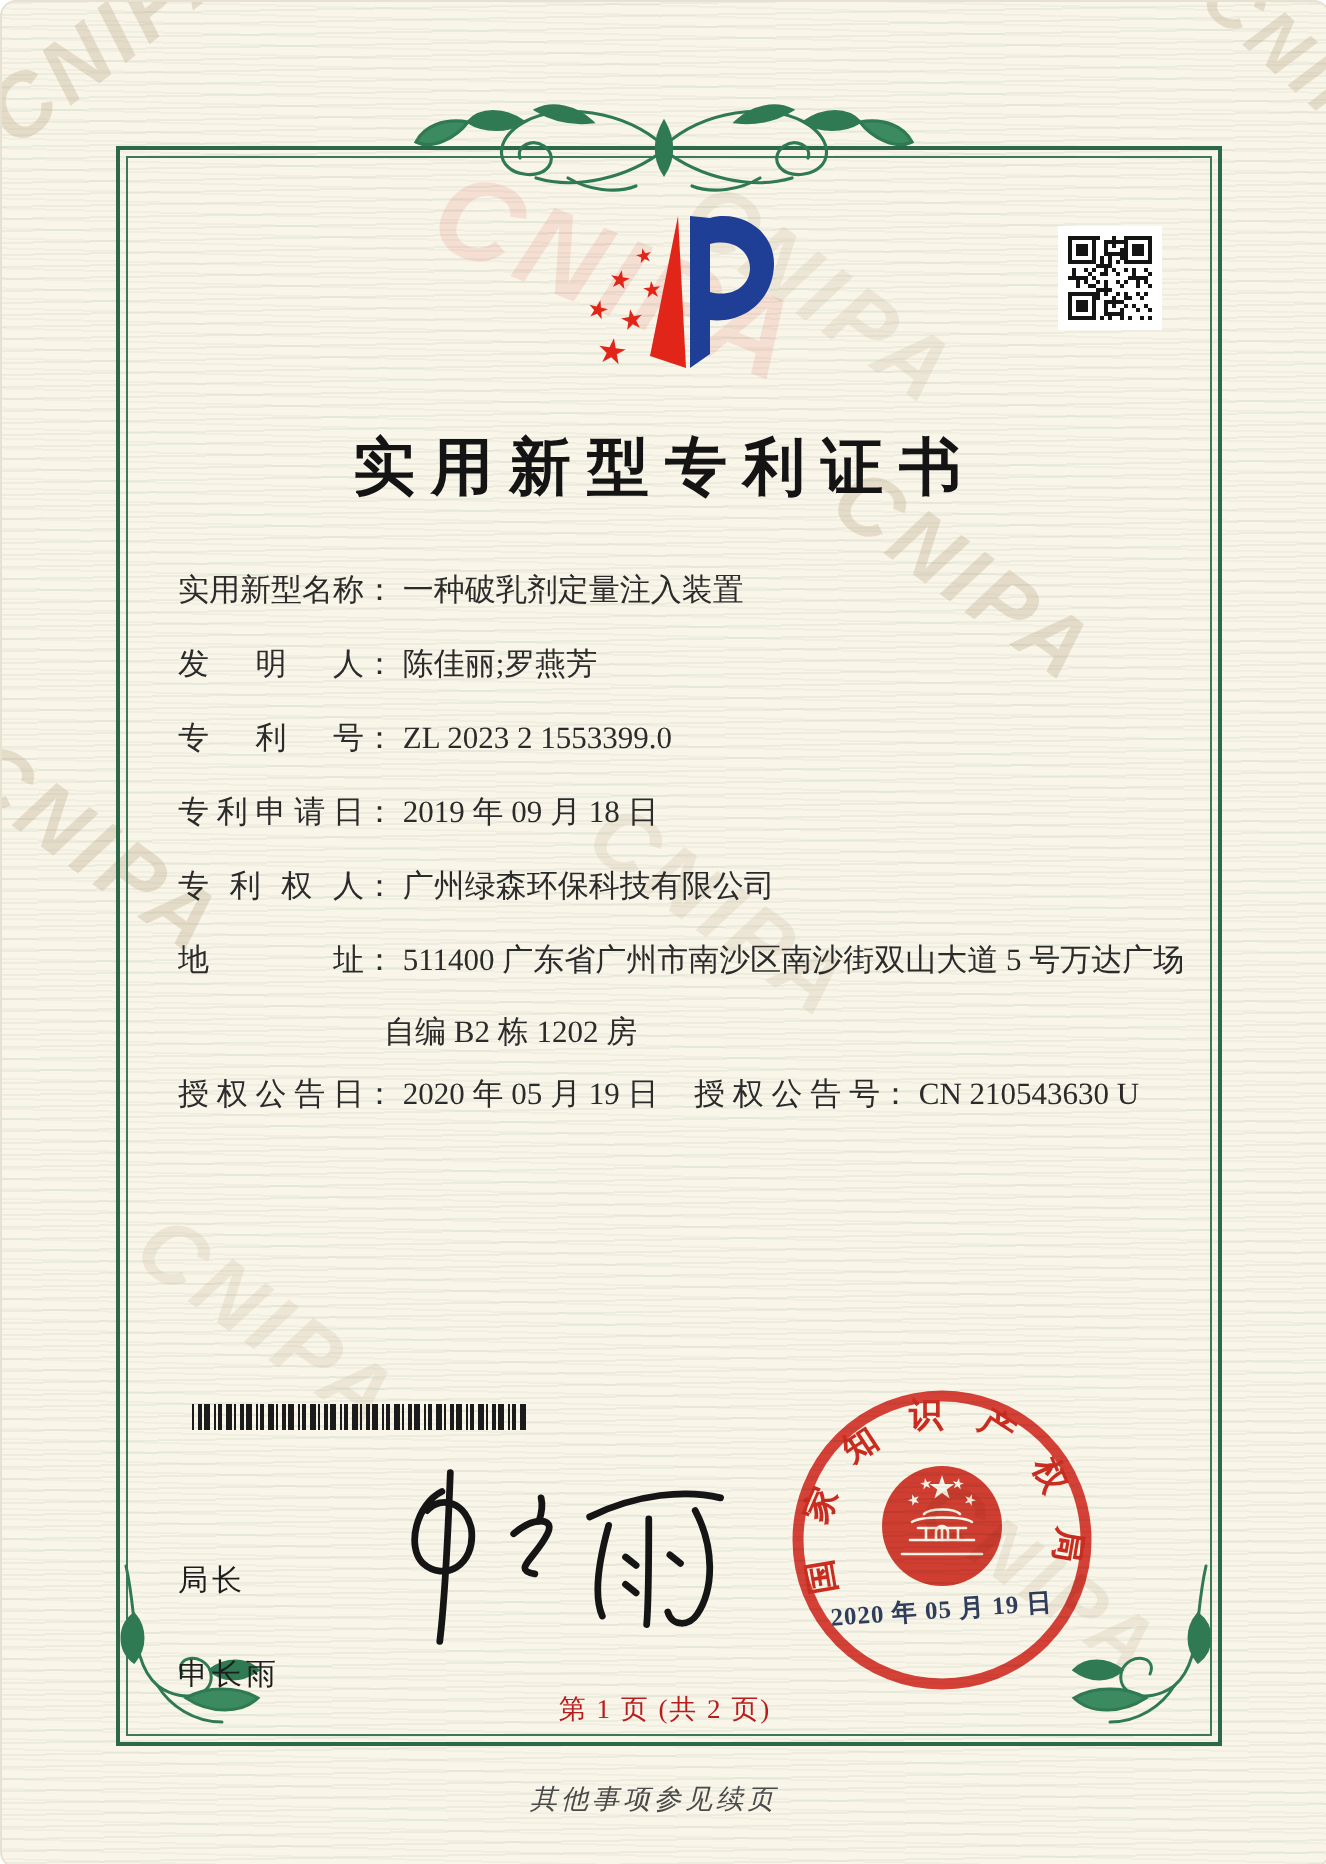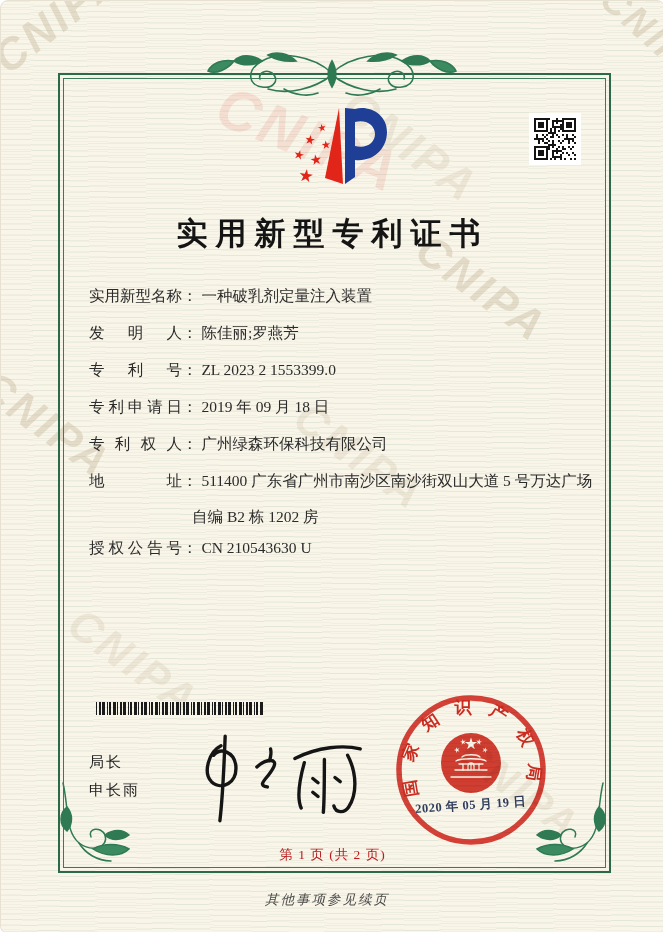--- a/index.html
+++ b/index.html
@@ -76,21 +76,21 @@
   }
   .body-text p{margin:0;text-indent:2em;}
   
   .barcode{position:absolute;left:95px;top:701px;line-height:0;}
   
   .sig-labels{
     position:absolute;left:88px;top:752px;
     font-family:"Liberation Sans","DejaVu Sans",sans-serif;
     font-size:15px;letter-spacing:2px;color:#1d1d1d;
   }
-  .sig-labels div{margin-bottom:9px;}
+  .sig-labels div{margin-bottom:9px;margin-top:28px;}
   .signature{position:absolute;left:188px;top:730px;}
   
   .seal{position:absolute;left:392px;top:690px;mix-blend-mode:multiply;opacity:.95;}
   
   .page-info{
     position:absolute;left:57px;top:845px;width:549px;
     text-align:center;font-size:13.5px;letter-spacing:1px;color:#b91c1c;
   }
   .cont-note{
     position:absolute;left:0;top:890px;width:652px;
@@ -327,20 +327,24 @@
     <div class="row">
       <span class="lbl">专利权人</span><span class="colon">：</span>
       <span class="val">广州绿森环保科技有限公司</span>
     </div>
     <div class="row" style="margin-bottom:14px;">
       <span class="lbl">地址</span><span class="colon" style="width:0;overflow:hidden;">地址</span><span class="colon">：</span>
       <span class="val">511400 广东省广州市南沙区南沙街双山大道 5 号万达广场</span>
       <div class="addr-line2">自编 B2 栋 1202 房</div>
     </div>
     <div class="row grant-row">
+      <div class="grant-group1">
+        <span class="lbl">授权公告日</span><span class="colon">：</span>
+        <span class="val">2020 年 05 月 19 日</span>
+      </div>
       <div>
         <span class="lbl">授权公告号</span><span class="colon">：</span>
         <span class="val">CN 210543630 U</span>
       </div>
     </div>
   </div>
 
 
   <div class="barcode">
     <svg id="barcode-svg" width="172" height="13" viewBox="0 0 172 13">

